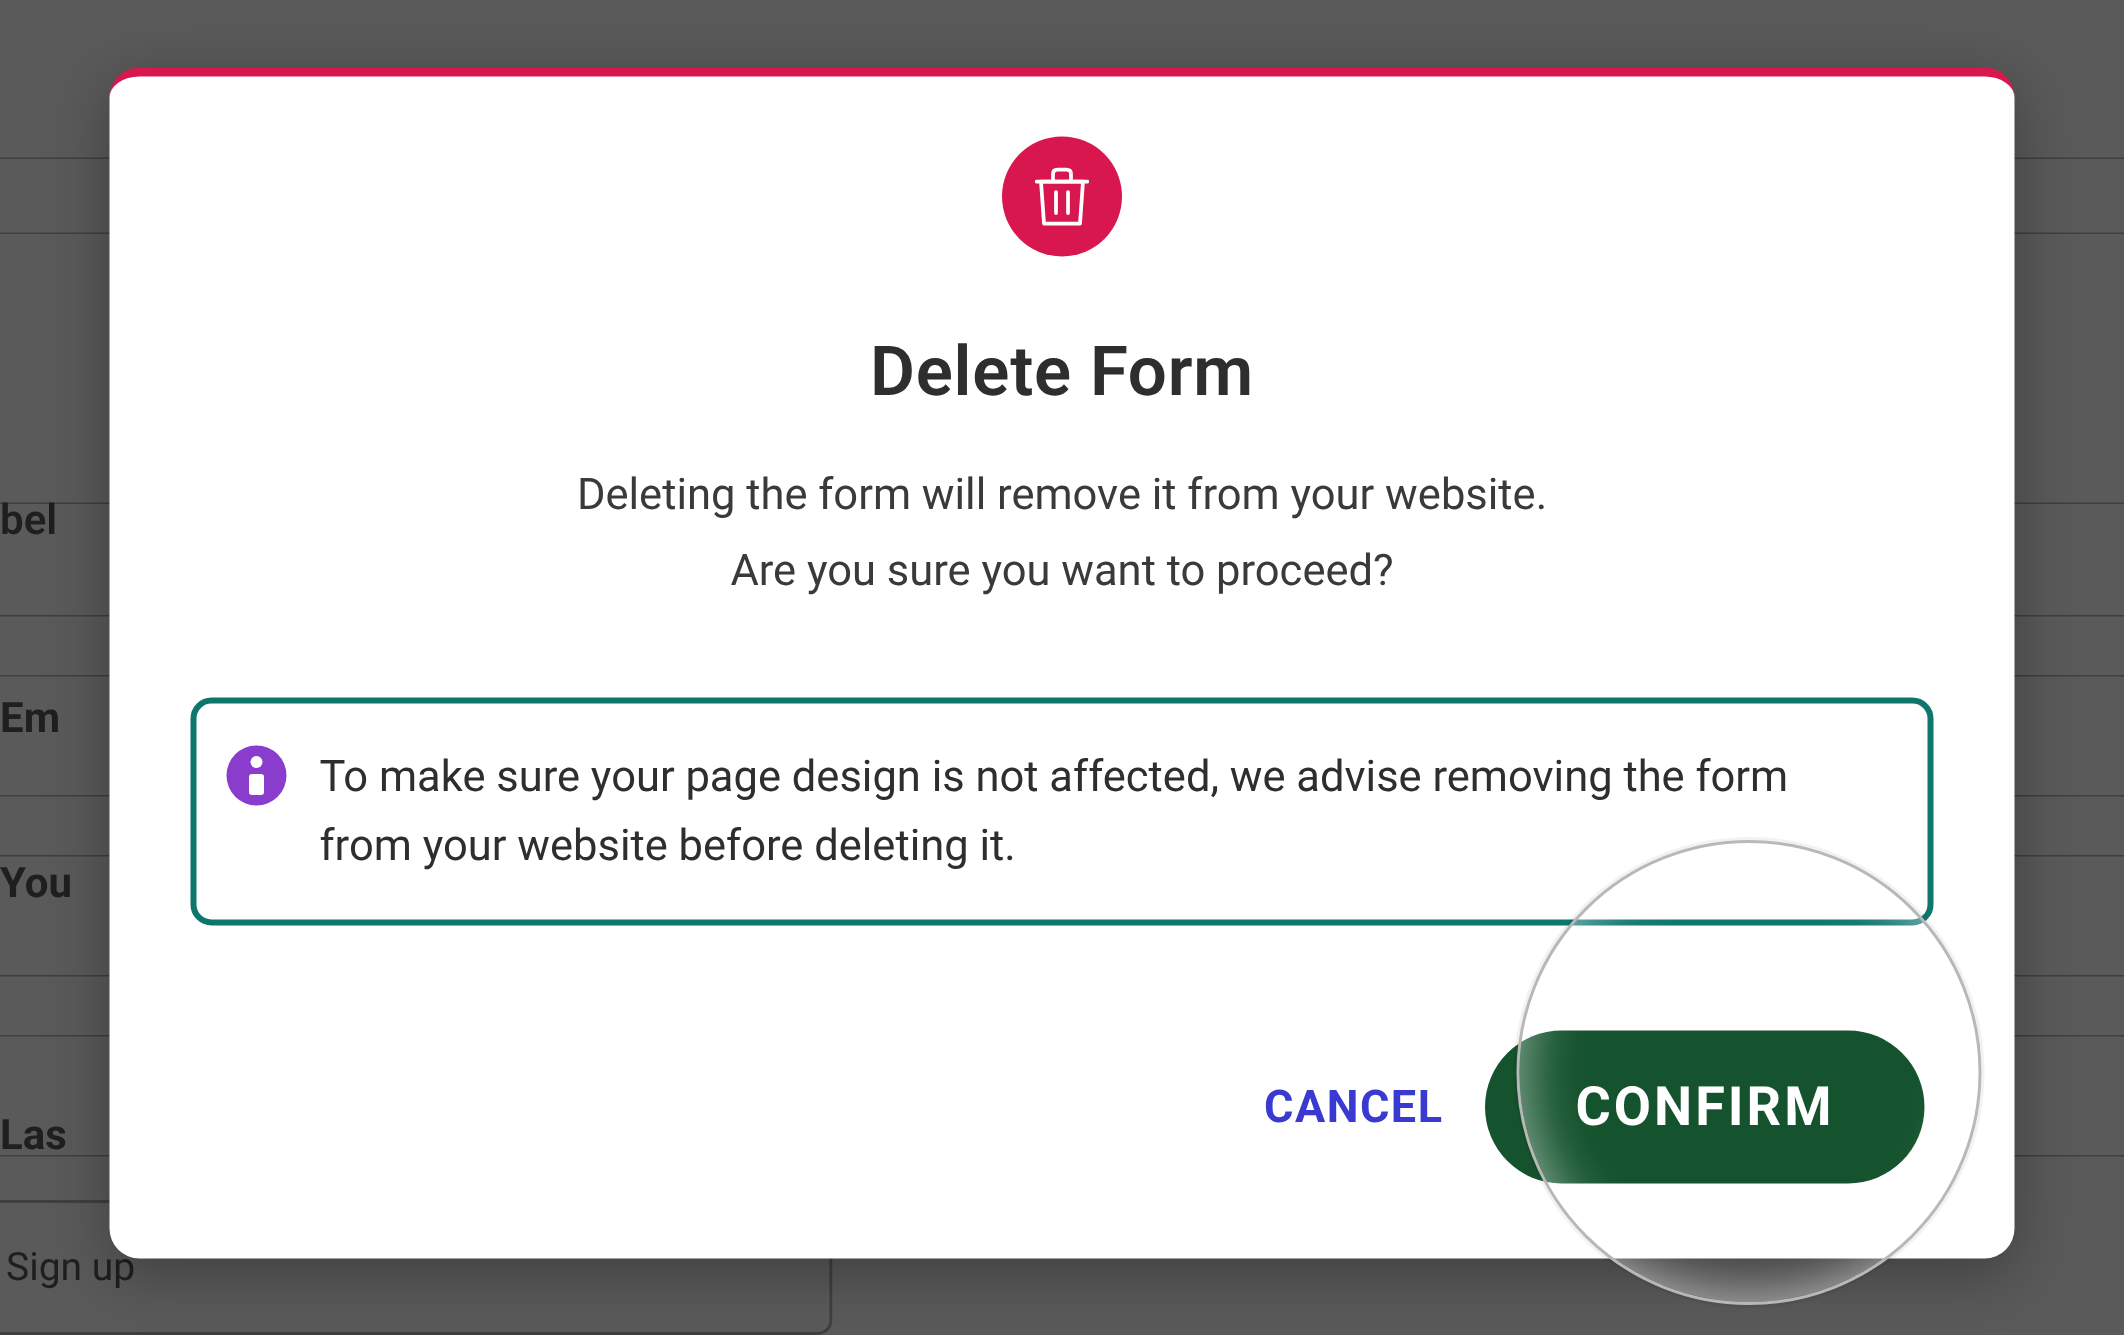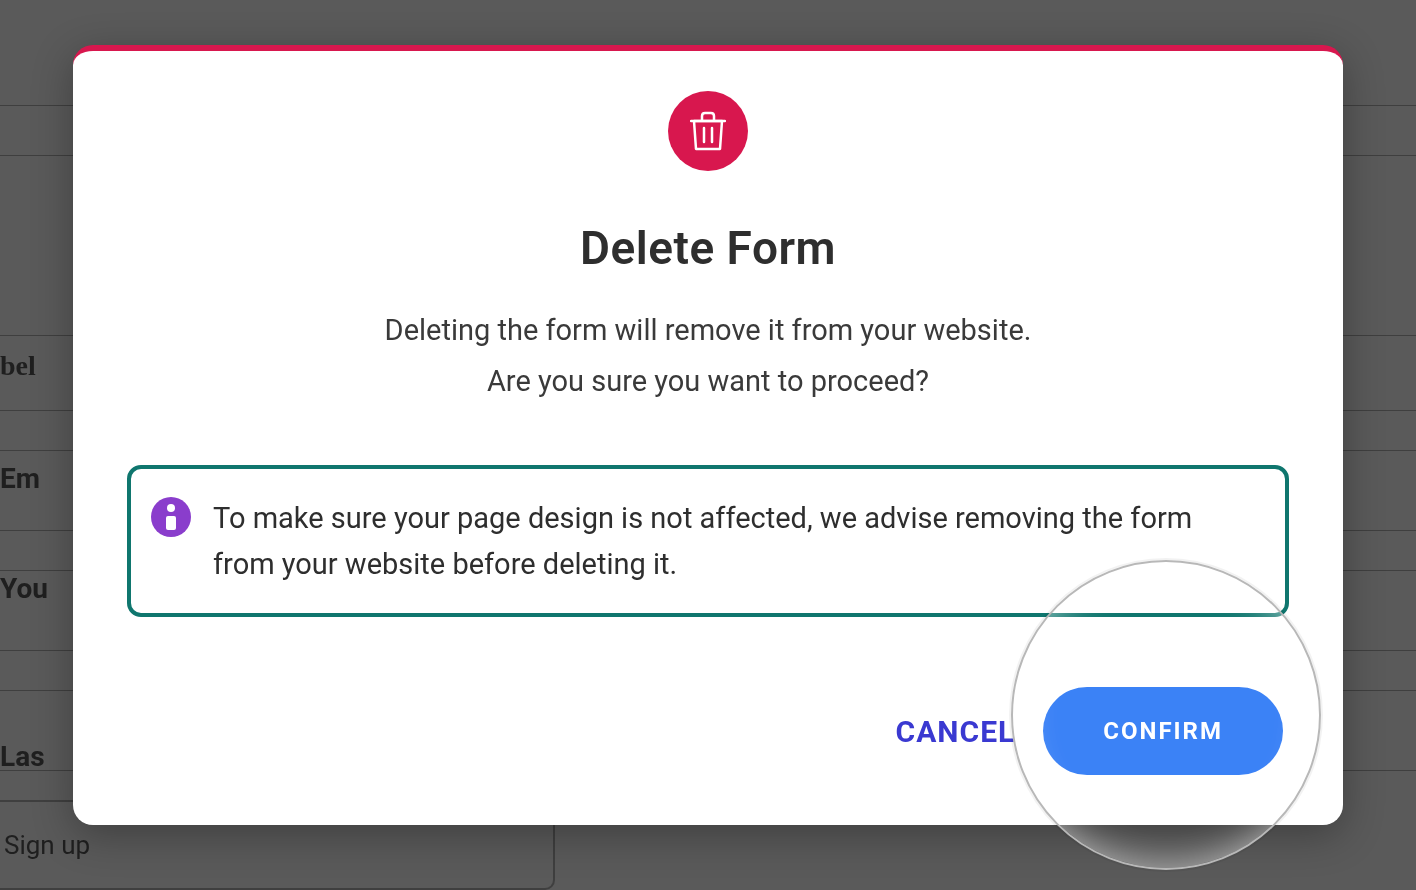--- a/index.html
+++ b/index.html
@@ -162,24 +162,24 @@
       background: none;
       border: none;
       color: #3a39d1;
       font-size: 30px;
       font-weight: 700;
       letter-spacing: 1px;
       cursor: pointer;
     }
 
     .btn-confirm {
-      background: #3b82f6;
+      background: #14532d;
       border: none;
       color: #ffffff;
-      font-size: 24px;
+      font-size: 36px;
       font-weight: 700;
       letter-spacing: 2px;
       padding: 30px 60px;
       border-radius: 60px;
       cursor: pointer;
     }
 
     .highlight-circle {
       position: absolute;
       width: 310px;
@@ -193,21 +193,21 @@
       box-shadow: 0 0 0 2px rgba(0,0,0,0.05), inset 0 0 40px rgba(255,255,255,0.6);
     }
   </style>
 </head>
 <body>
 
 <div class="bg-layer">
   <div class="bg-row" style="top:105px;"></div>
   <div class="bg-row" style="top:155px;"></div>
   <div class="bg-row" style="top:335px;"></div>
-  <div class="bg-text" style="top:350px; font-weight:600;font-family:Liberation Serif, serif;">bel</div>
+  <div class="bg-text" style="top:330px; font-weight:600;">bel</div>
   <div class="bg-row" style="top:410px;"></div>
   <div class="bg-row" style="top:450px;"></div>
   <div class="bg-text" style="top:462px;">Em</div>
   <div class="bg-row" style="top:530px;"></div>
   <div class="bg-row" style="top:570px;"></div>
   <div class="bg-text" style="top:572px;">You</div>
   <div class="bg-row" style="top:650px;"></div>
   <div class="bg-row" style="top:690px;"></div>
   <div class="bg-text" style="top:740px;text-align:right;">Las</div>
   <div class="bg-row" style="top:770px;"></div>

